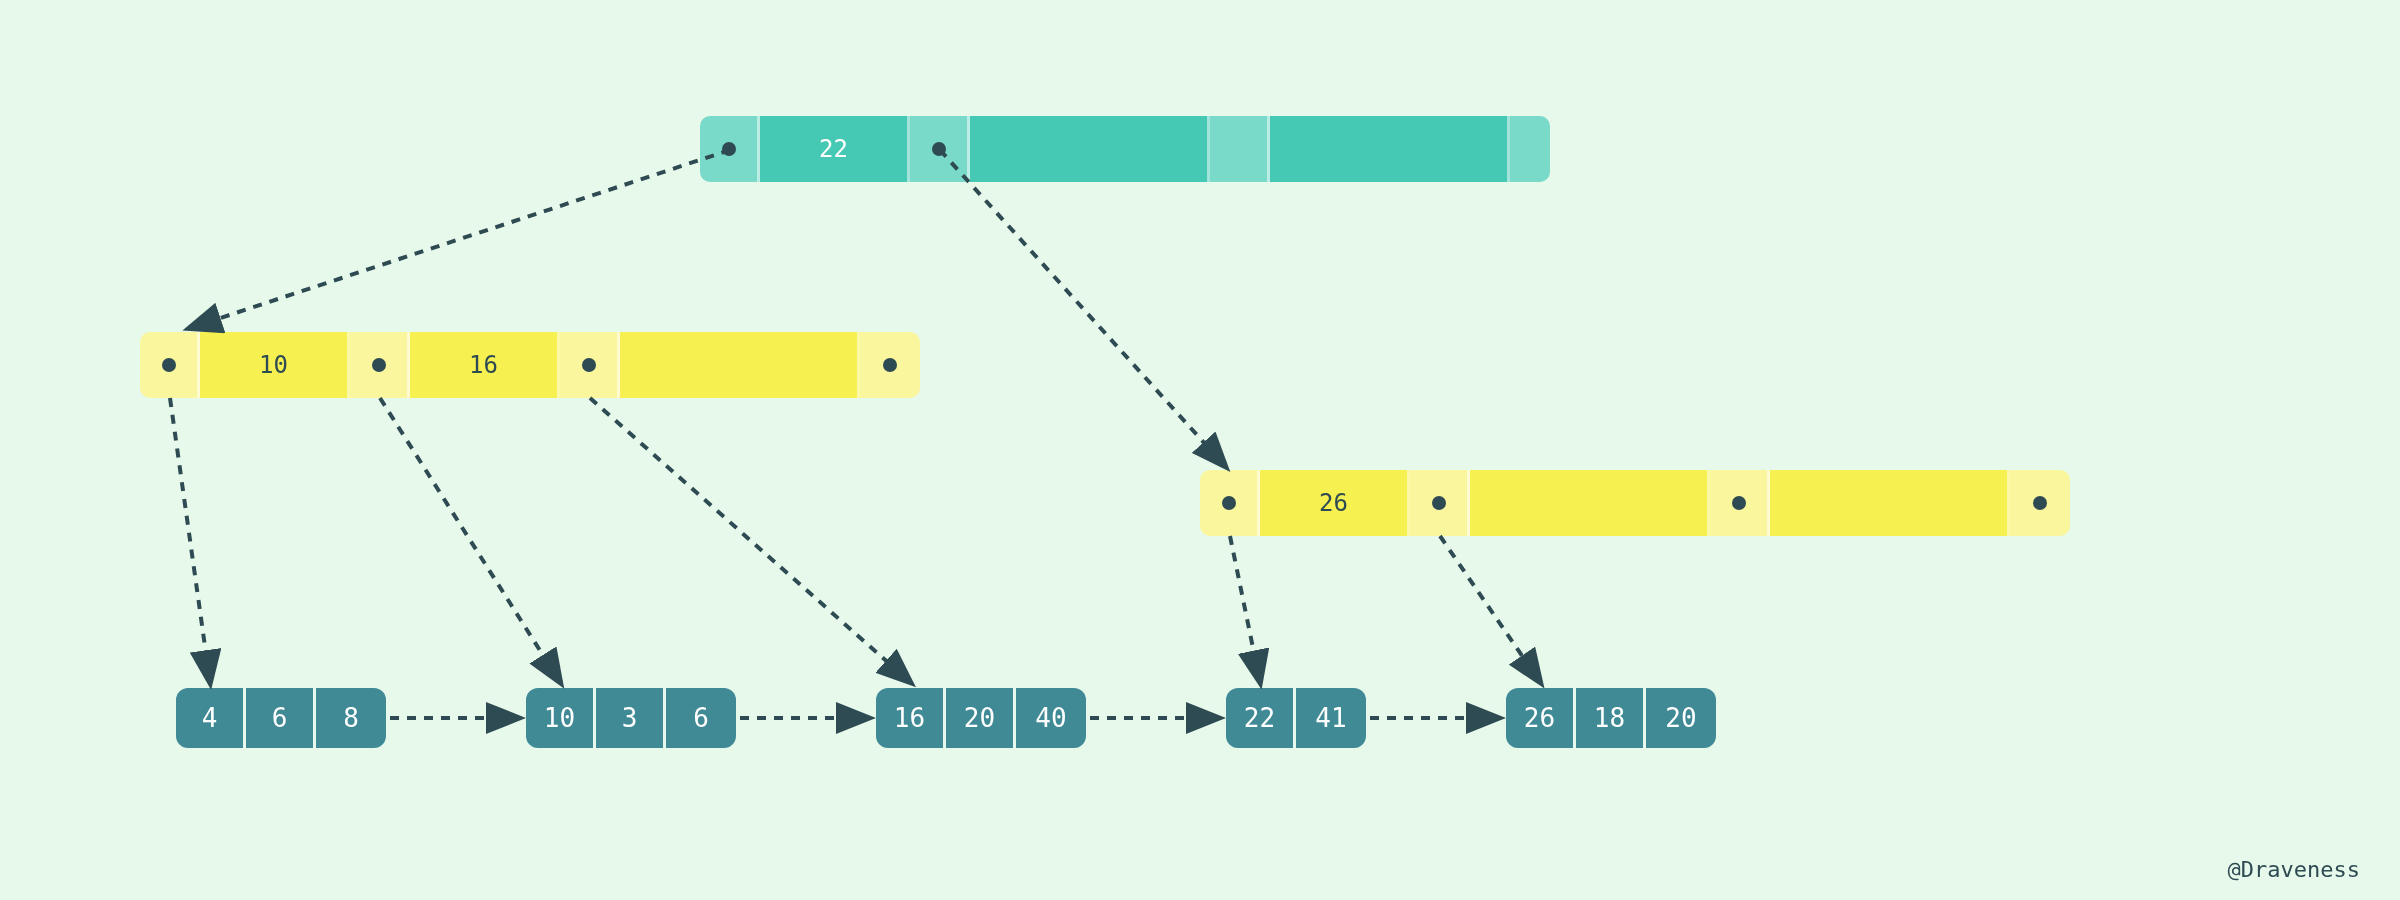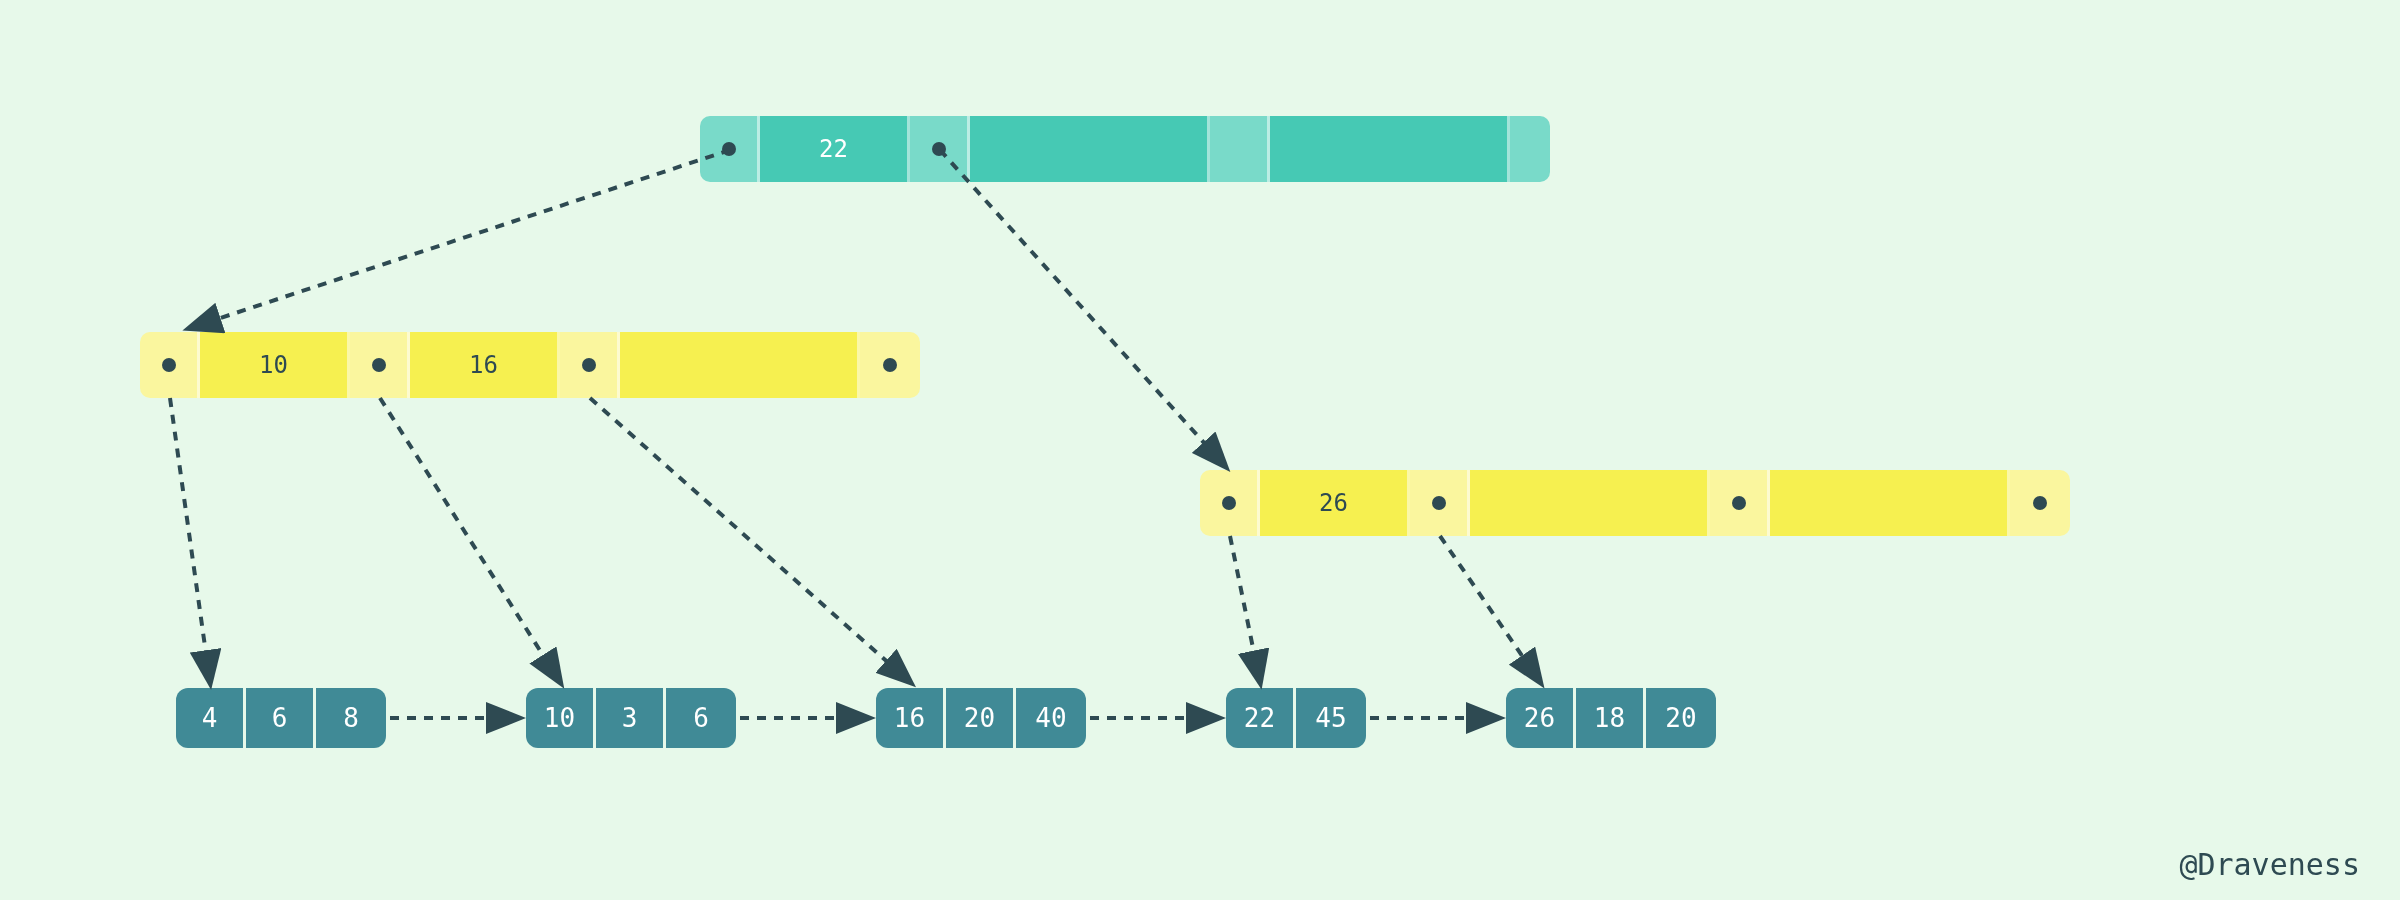--- a/index.html
+++ b/index.html
@@ -62,21 +62,21 @@
     top: 0; left: 0;
     width: 2400px;
     height: 900px;
     pointer-events: none;
   }
   .attribution {
     position: absolute;
     bottom: 18px;
     right: 40px;
     color: #2e4a52;
-    font-size: 30px;
+    font-size: 22px;
     font-family: 'Monaco', 'Menlo', monospace;
   }
 </style>
 </head>
 <body>
 
 <div class="node root" style="left:700px; top:116px;">
   <div class="cell ptr"></div>
   <div class="cell key">22</div>
   <div class="cell ptr"></div>
@@ -119,21 +119,21 @@
 </div>
 
 <div class="node leaf" style="left:876px; top:688px;">
   <div class="cell">16</div>
   <div class="cell">20</div>
   <div class="cell">40</div>
 </div>
 
 <div class="node leaf" style="left:1226px; top:688px;">
   <div class="cell">22</div>
-  <div class="cell">45</div>
+  <div class="cell">41</div>
 </div>
 
 <div class="node leaf" style="left:1506px; top:688px;">
   <div class="cell">26</div>
   <div class="cell">18</div>
   <div class="cell">20</div>
 </div>
 
 <svg class="arrows">
   <defs>

